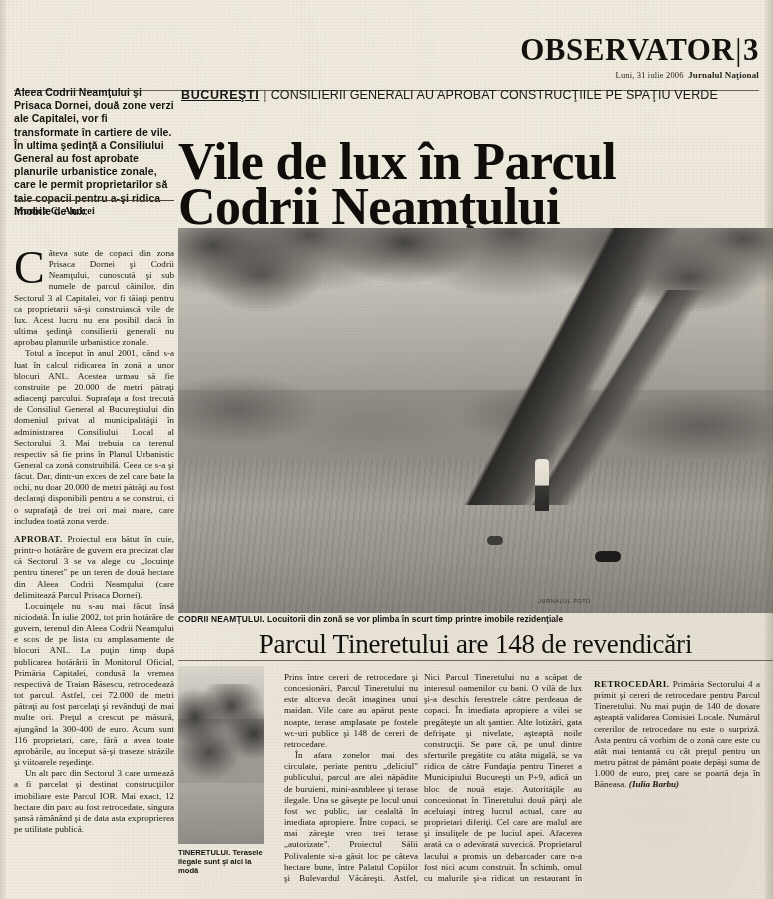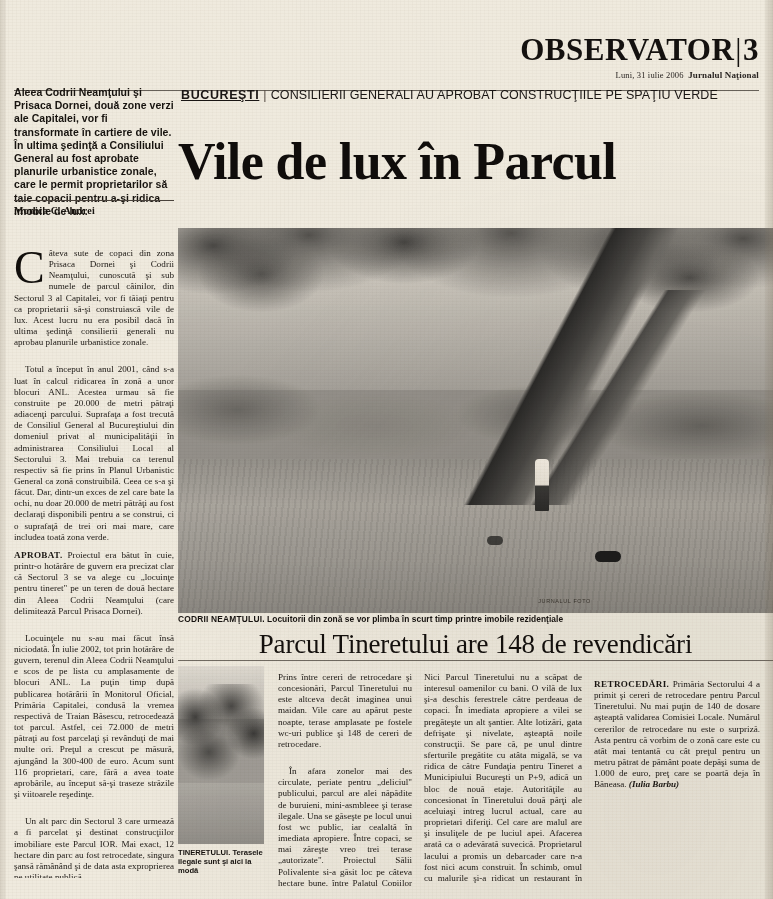--- a/index.html
+++ b/index.html
@@ -161,21 +161,21 @@
   
   .col{
     font-family:"Liberation Serif", serif;
     font-size:9.1px;line-height:11.15px;
     text-align:justify;
     color:#1b1713;
     -webkit-hyphens:auto;hyphens:auto;
   }
   .col p{margin:0;text-indent:11px;}
   .col p.nohang{text-indent:0;}
-  .col p + p{margin-top:16px;}
+  .col p + p{margin-top:0;}
   .col .blk{margin-top:7px;}
   .col .lbl{font-weight:bold;letter-spacing:.4px;}
 
   
   .col-left{
     position:absolute;left:14px;top:248px;width:160px;height:630px;
     overflow:hidden;
   }
   .dropcap{
     float:left;
@@ -201,21 +201,21 @@
       radial-gradient(ellipse 38px 36px at 88% 45%, #383c30 0%, rgba(56,60,48,0) 72%),
       radial-gradient(ellipse 44px 40px at 36% 62%, #4a4e3e 0%, rgba(74,78,62,0) 72%);}
   .photo-bottom .b-ground{position:absolute;left:0;bottom:0;width:100%;height:34%;
     background:linear-gradient(180deg,#a8a493,#8d8a78);}
   .caption-bottom{
     position:absolute;left:178px;top:848px;width:92px;
     font-family:"Liberation Sans", sans-serif;
     font-size:7.6px;font-weight:bold;line-height:9.2px;color:#16120f;
   }
 
-  .col-b1{position:absolute;left:278px;top:672px;width:134px;height:214px;overflow:hidden;}
+  .col-b1{position:absolute;left:284px;top:672px;width:134px;height:214px;overflow:hidden;}
   .col-b2{position:absolute;left:424px;top:672px;width:158px;height:214px;overflow:hidden;}
   .col-b3{position:absolute;left:594px;top:672px;width:166px;height:214px;overflow:hidden;}
   .sig{font-weight:bold;font-style:italic;}
 
   
   .edge{position:absolute;right:0;top:0;width:8px;height:100%;
     background:linear-gradient(90deg, rgba(120,108,88,.10), rgba(120,108,88,.28));}
   .edge-l{position:absolute;left:0;top:0;width:6px;height:100%;
     background:linear-gradient(270deg, rgba(120,108,88,.08), rgba(120,108,88,.20));}
 </style>
@@ -237,20 +237,21 @@
   <div class="intro">Aleea Codrii Neamţului şi Prisaca Dornei, două zone verzi ale Capitalei, vor fi transformate în cartiere de vile. În ultima şedinţă a Consiliului General au fost aprobate planurile urbanistice zonale, care le permit proprietarilor să taie copacii pentru a-şi ridica imobile de lux.</div>
   <div class="byline-rule"></div>
   <div class="byline">Monica C. Andrei</div>
 
   <div class="kicker">
     <span class="sect">BUCUREŞTI</span><span class="bar">|</span><span>CONSILIERII GENERALI AU APROBAT CONSTRUCŢIILE PE SPAŢIU VERDE</span>
   </div>
 
   <h1 class="headline">
     <span>Vile de lux în Parcul</span>
+    <span class="l2">Codrii Neamţului</span>
   </h1>
 
   <div class="photo-main">
     <div class="sky"></div>
     <div class="canopy"></div>
     <div class="shrub"></div>
     <div class="grass"></div>
     <div class="trunk"></div>
     <div class="trunk2"></div>
     <div class="figure"></div>

